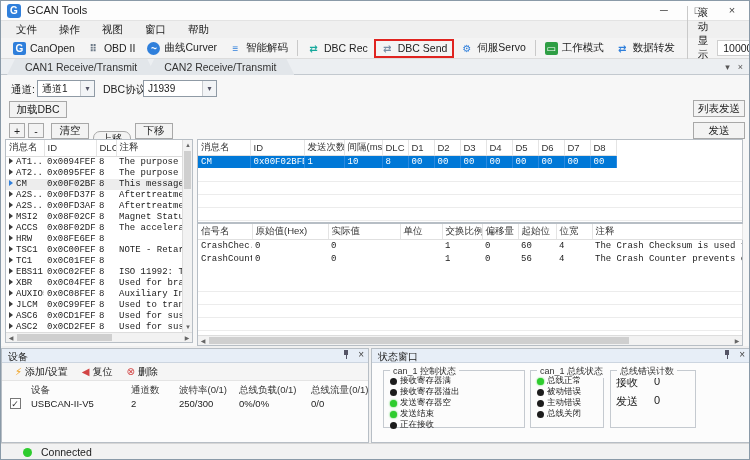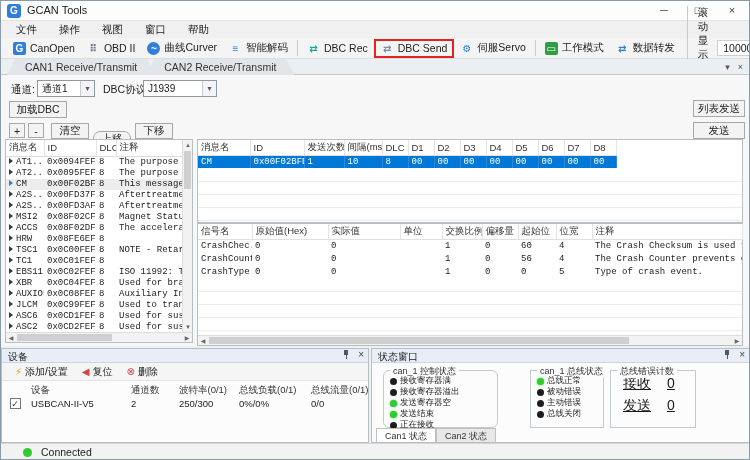--- a/index.html
+++ b/index.html
@@ -92,21 +92,21 @@
   .device-table th { height:14px; font-size:9.5px; border-right:none; }
   .device-table td { height:13px; font-family:"Liberation Sans","DejaVu Sans",sans-serif; font-size:9.5px; }
   .checkbox { display:inline-block; width:11px; height:11px; border:1px solid #777; background:#fff; font-size:9px; line-height:10px; text-align:center; color:#333; }
 
   .status-panel { left:370px; top:347px; width:379px; height:95px; }
   .group { position:absolute; border:1px solid #c5cad0; }
   .group-title { position:absolute; top:-6px; left:6px; background:#fcfcfc; padding:0 3px; font-size:9px; color:#333; white-space:nowrap; }
   .led-item { display:flex; align-items:center; height:10px; margin-bottom:1px; font-size:8.5px; white-space:nowrap; color:#222; }
   .led { width:7px; height:7px; border-radius:50%; background:#1c1c1c; margin-right:3px; flex:none; }
   .led.on { background:#2ecc2e; box-shadow:0 0 2px #2ecc2e; }
-  .err-row { display:flex; font-size:14px; margin:4px 0 0 12px;text-decoration:underline; }
+  .err-row { display:flex; font-size:11px; margin:4px 0 0 5px; }
   .err-val { margin-left:16px; }
   .stat-tabs { position:absolute; left:4px; bottom:0; display:flex; }
   .stat-tab { height:14px; line-height:14px; padding:0 8px; font-size:9px; background:#e8e8e8; border:1px solid #c0c0c0; border-bottom:none; color:#333; }
   .stat-tab.active { background:#fff; }
 
   
   .statusbar { position:absolute; left:0; right:0; top:442px; height:17px; background:#f2f2f2; border-top:1px solid #d6d6d6; }
   .conn-led { position:absolute; left:22px; top:4px; width:9px; height:9px; border-radius:50%; background:#2ecc2e; }
   .conn-text { position:absolute; left:40px; top:2px; font-size:10.5px; color:#222; }
 </style>
@@ -453,31 +453,20 @@
             <td>CrashCounter</td>
             <td>0</td>
             <td>0</td>
             <td></td>
             <td>1</td>
             <td>0</td>
             <td>56</td>
             <td>4</td>
             <td>The Crash Counter prevents other ECUs from</td>
           </tr>
-            <tr>
-            <td>CrashType</td>
-            <td>0</td>
-            <td>0</td>
-            <td></td>
-            <td>1</td>
-            <td>0</td>
-            <td>0</td>
-            <td>5</td>
-            <td>Type of crash event.</td>
-          </tr>
           </tbody>
       </table>
       <div class="hscroll">
         <span class="sb-arrow" style="left:0;">◀</span>
         <div class="thumb" style="width:420px;"></div>
         <span class="sb-arrow" style="right:0;">▶</span>
       </div>
     </div>
   </div>
 
@@ -540,21 +529,21 @@
 
   <div class="panel status-panel">
     <div class="panel-title">
       <span>状态窗口</span>
       <span class="panel-btns">
         <span class="pin"></span>
         <span class="panel-x">×</span>
       </span>
     </div>
 
-    <div class="group" style="left:11px;top:21px;width:115px;height:58px;border-radius:6px;">
+    <div class="group" style="left:11px;top:21px;width:142px;height:58px;">
       <span class="group-title">can_1 控制状态</span>
       <div style="position:absolute;left:6px;top:5px;width:74px;">
 
       <div class="led-item">
           <span class="led"></span>
           <span>接收寄存器满</span>
         </div>
           <div class="led-item">
           <span class="led"></span>
           <span>接收寄存器溢出</span>
@@ -605,25 +594,20 @@
           <span>接收</span>
           <span class="err-val">0</span>
         </div>
           <div class="err-row">
           <span>发送</span>
           <span class="err-val">0</span>
         </div>
         </div>
     </div>
 
-    <div class="stat-tabs">
-
-    <span class="stat-tab active">Can1 状态</span>
-        <span class="stat-tab">Can2 状态</span>
-      </div>
   </div>
 
   <div class="statusbar">
     <span class="conn-led"></span>
     <span class="conn-text">Connected</span>
   </div>
 
 </div>
 
 </body></html>

